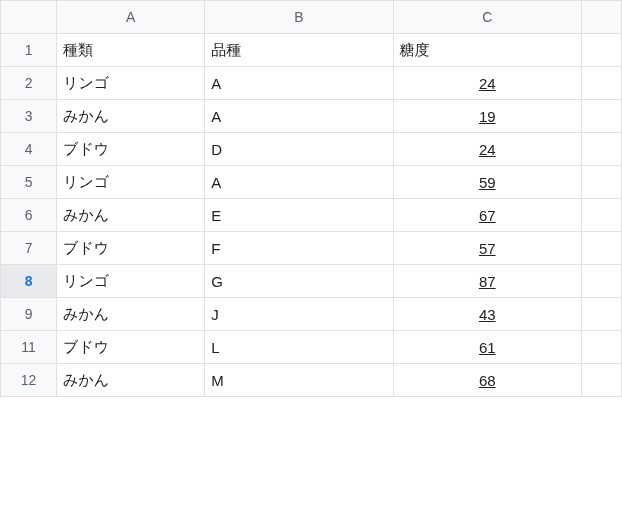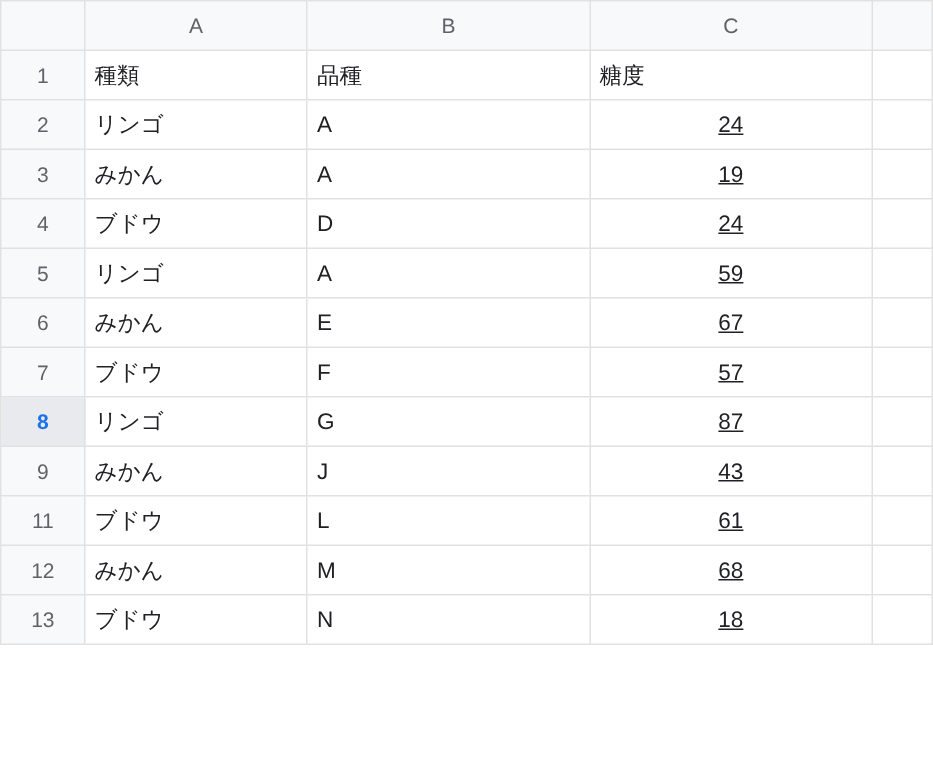--- a/index.html
+++ b/index.html
@@ -142,22 +142,15 @@
 
 
   <div class="row">
     <div class="rownum">12</div>
     <div class="cell colA">みかん</div>
     <div class="cell colB">M</div>
     <div class="cell colC num">68</div>
     <div class="cell colD"></div>
   </div>
 
-  <div class="row">
-    <div class="rownum">13</div>
-    <div class="cell colA">ブドウ</div>
-    <div class="cell colB">N</div>
-    <div class="cell colC num">18</div>
-    <div class="cell colD"></div>
-  </div>
 
 
 </div>
 
 </body></html>

